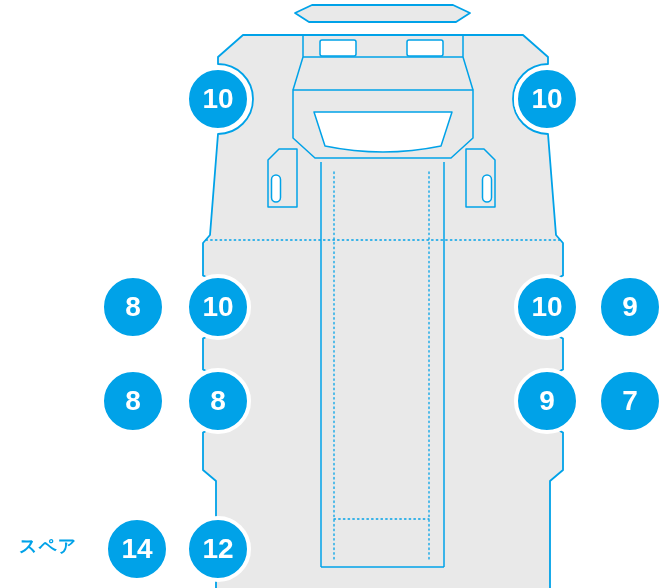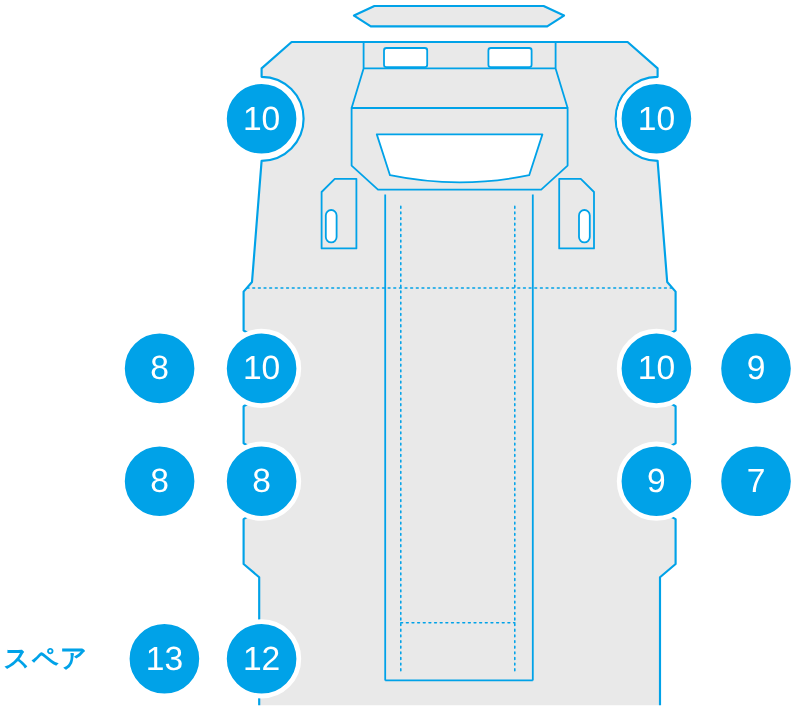--- a/index.html
+++ b/index.html
@@ -21,28 +21,28 @@
   .dot{fill:none;stroke:var(--accent);stroke-width:1.3;stroke-dasharray:1.5 3.2;stroke-linecap:round;}
   .tire-badge{
     position:absolute;
     width:58px;height:58px;
     box-sizing:content-box;
     border:4px solid #ffffff;
     border-radius:50%;
     background:var(--accent);
     color:#ffffff;
     display:flex;align-items:center;justify-content:center;
-    font-size:28px;font-weight:normal;
+    font-size:28px;font-weight:bold;
     user-select:none;
     cursor:pointer;
   }
   .spare-label{
     position:absolute;
-    left:3px;top:534px;
-    font-size:22px;
+    left:19px;top:534px;
+    font-size:18px;
     font-weight:bold;
     color:var(--accent);
     letter-spacing:1px;
     white-space:nowrap;
   }
 </style>
 </head>
 <body>
 
 <div class="stage">
@@ -95,19 +95,19 @@
       <div class="tire-badge" style="left: 185px; top: 66px;">10</div>
       <div class="tire-badge" style="left: 514px; top: 66px;">10</div>
       <div class="tire-badge" style="left: 100px; top: 274px;">8</div>
       <div class="tire-badge" style="left: 185px; top: 274px;">10</div>
       <div class="tire-badge" style="left: 514px; top: 274px;">10</div>
       <div class="tire-badge" style="left: 597px; top: 274px;">9</div>
       <div class="tire-badge" style="left: 100px; top: 368px;">8</div>
       <div class="tire-badge" style="left: 185px; top: 368px;">8</div>
       <div class="tire-badge" style="left: 514px; top: 368px;">9</div>
       <div class="tire-badge" style="left: 597px; top: 368px;">7</div>
-      <div class="tire-badge" style="left: 104px; top: 516px;">13</div>
+      <div class="tire-badge" style="left: 104px; top: 516px;">14</div>
       <div class="tire-badge" style="left: 185px; top: 516px;">12</div>
     </div>
 
   <div class="spare-label">スペア</div>
 
 </div>
 
 </body></html>

